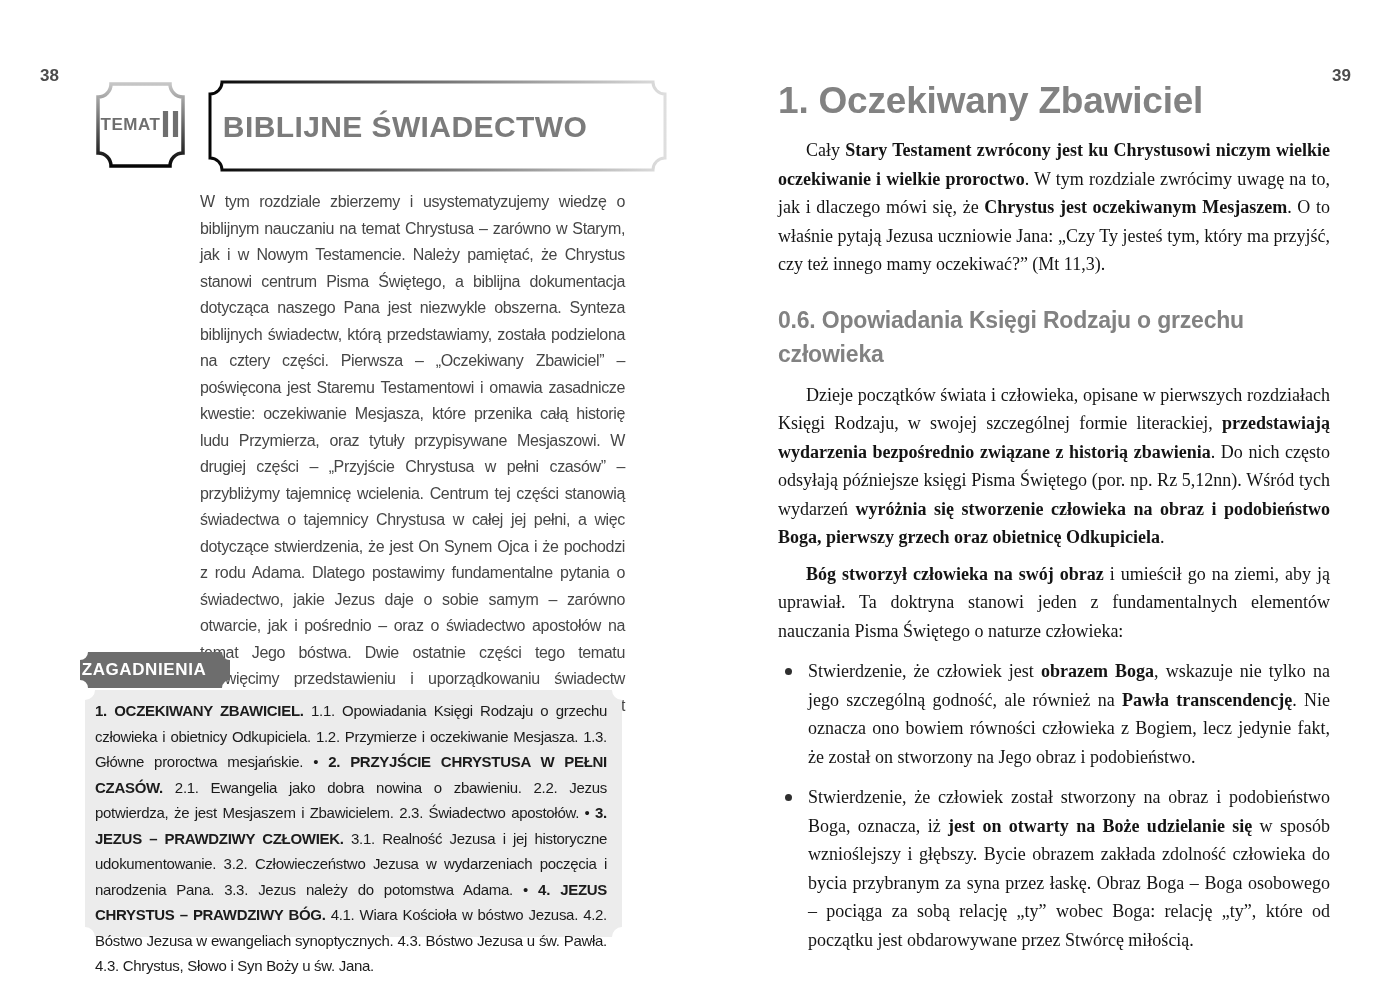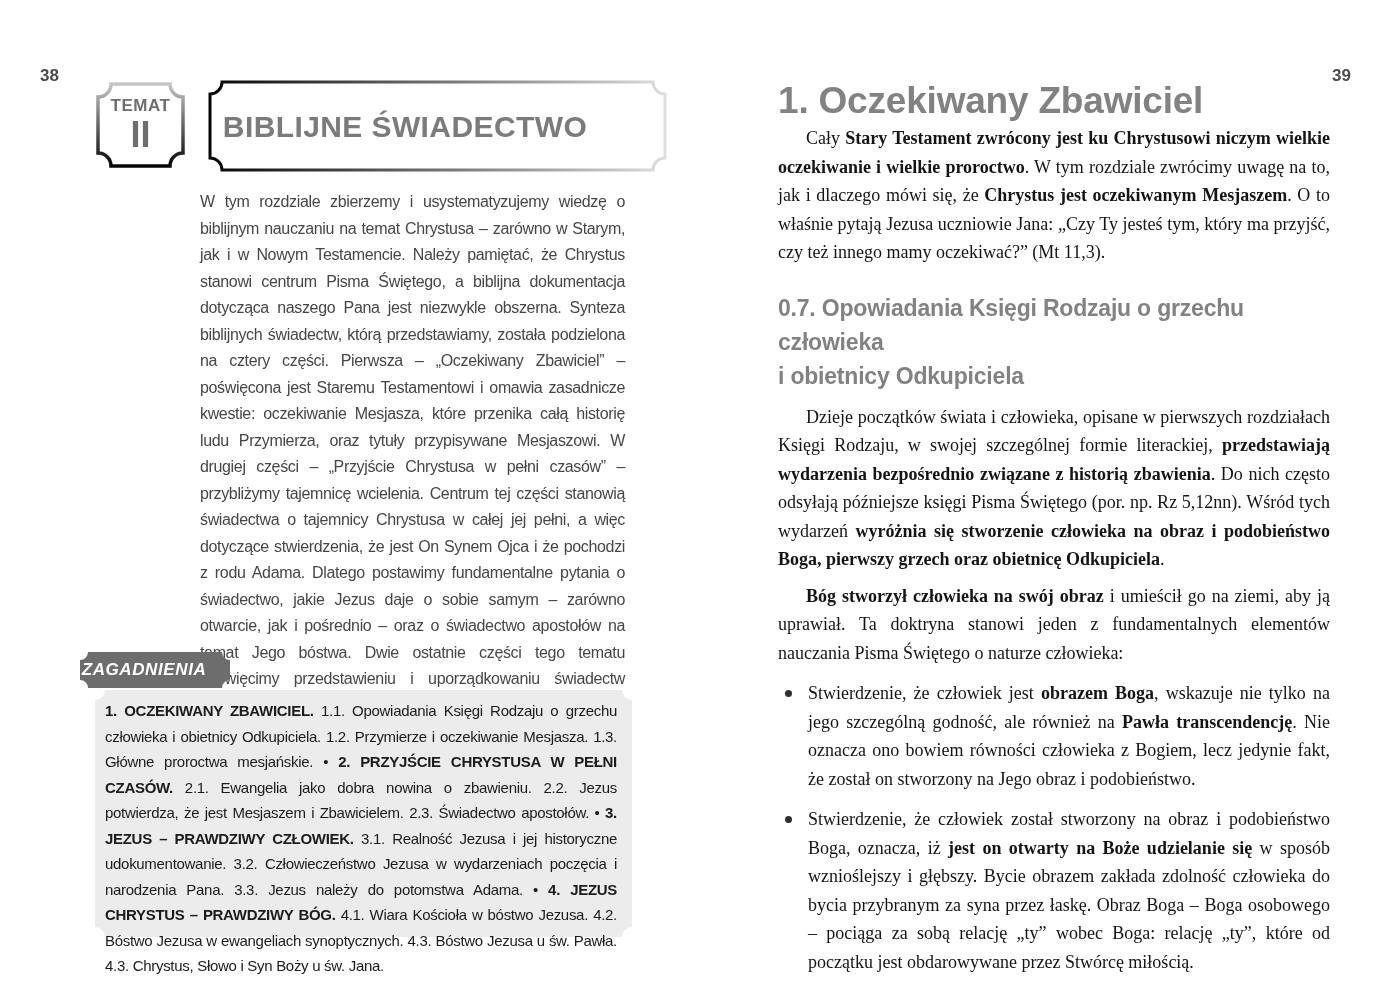--- a/index.html
+++ b/index.html
@@ -15,21 +15,21 @@
   
   .pageno{font-size:17px;font-weight:bold;color:#4c4c4c;}
   #pn-left{left:40px;top:66px;}
   #pn-right{left:1332px;top:66px;}
 
   
   #topic-badge{left:94px;top:80px;width:93px;height:90px;}
   #topic-badge svg{position:absolute;left:0;top:0;}
   #topic-badge .badge-text{
     position:absolute;left:0;top:0;width:93px;height:90px;
-    display:flex;flex-direction:column;align-items:center;justify-content:center;
+    display:flex;flex-direction:row;align-items:center;justify-content:center;
     color:#6e6e6e;text-align:center;
   }
   #topic-badge .t-label{font-size:17px;font-weight:bold;letter-spacing:.5px;line-height:20px;}
   #topic-badge .t-numeral{font-size:36px;font-weight:bold;line-height:38px;}
 
   
   #title-plaque{left:206px;top:78px;width:463px;height:96px;}
   #title-plaque svg{position:absolute;left:0;top:0;}
   #title-plaque .title-text{
     position:absolute;left:4px;top:4px;width:390px;height:88px;
@@ -44,45 +44,45 @@
     font-size:16px;line-height:26.5px;letter-spacing:-0.35px;
     color:#464646;text-align:justify;
   }
 
   
   #zag-badge{left:76px;top:648px;width:158px;height:44px;}
   #zag-badge svg{position:absolute;left:0;top:0;}
   #zag-badge .zag-text{
     position:absolute;left:4px;top:4px;width:128px;height:36px;
     display:flex;align-items:center;justify-content:center;
-    color:#ffffff;font-weight:bold;font-size:17px;letter-spacing:.6px;font-style:italic;
+    color:#ffffff;font-weight:bold;font-size:17px;letter-spacing:.6px;
   }
 
   
-  #zag-box{left:91px;top:686px;width:545px;height:255px;}
+  #zag-box{left:81px;top:686px;width:545px;height:255px;}
   #zag-box svg{position:absolute;left:0;top:0;}
   #zag-box .box-text{
     position:absolute;left:14px;top:12px;width:512px;
     font-size:15px;line-height:25.5px;letter-spacing:-0.3px;
     color:#1b1b1b;text-align:justify;
   }
 
   
   #chapter-header{
     left:778px;top:80px;width:552px;
     font-size:37px;font-weight:bold;color:var(--heading_gray,#868686);
     letter-spacing:-0.2px;
   }
   #right-col{
     left:778px;top:124px;width:552px;
     font-family:"Liberation Serif","DejaVu Serif",serif;
     font-size:18px;line-height:28.5px;color:#141414;text-align:justify;
   }
   #right-col p{margin:8px 0 0 0;text-indent:28px;}
-  #right-col p:first-child{margin-top:0;}
+  #right-col p:first-child{margin-top:12px;}
   #section-heading{
     font-family:"Liberation Sans","DejaVu Sans",sans-serif;
     font-size:23px;line-height:34px;font-weight:bold;
     color:var(--heading_gray,#7e7e7e);letter-spacing:-0.2px;
     margin:24px 0 10px 0;text-align:left;text-indent:0;
   }
   #section-heading span{display:block;}
   #bullet-list{list-style:none;margin:12px 0 0 0;padding:0;}
   #bullet-list li{
     position:relative;padding-left:30px;margin-top:12px;text-indent:0;
@@ -144,22 +144,21 @@
   <div class="box-text"><span class="seg-b">1. OCZEKIWANY ZBAWICIEL.</span><span> 1.1. Opowiadania Księgi Rodzaju o grzechu człowieka i obietnicy Odkupiciela. 1.2. Przymierze i oczekiwanie Mesjasza. 1.3. Główne proroctwa mesjańskie. • </span><span class="seg-b">2. PRZYJŚCIE CHRYSTUSA W PEŁNI CZASÓW.</span><span> 2.1. Ewangelia jako dobra nowina o zbawieniu. 2.2. Jezus potwierdza, że jest Mesjaszem i Zbawicielem. 2.3. Świadectwo apostołów. • </span><span class="seg-b">3. JEZUS – PRAWDZIWY CZŁOWIEK.</span><span> 3.1. Realność Jezusa i jej historyczne udokumentowanie. 3.2. Człowieczeństwo Jezusa w wydarzeniach poczęcia i narodzenia Pana. 3.3. Jezus należy do potomstwa Adama. • </span><span class="seg-b">4. JEZUS CHRYSTUS – PRAWDZIWY BÓG.</span><span> 4.1. Wiara Kościoła w bóstwo Jezusa. 4.2. Bóstwo Jezusa w ewangeliach synoptycznych. 4.3. Bóstwo Jezusa u św. Pawła. 4.3. Chrystus, Słowo i Syn Boży u św. Jana.</span></div>
 </div>
 
 <div class="abs pageno" id="pn-right">39</div>
 
 <div class="abs" id="chapter-header">1. Oczekiwany Zbawiciel</div>
 
 <div class="abs" id="right-col">
   <p><span>Cały </span><span class="seg-b">Stary Testament zwrócony jest ku Chrystusowi niczym wielkie oczekiwanie i wielkie proroctwo</span><span>. W tym rozdziale zwrócimy uwagę na to, jak i dlaczego mówi się, że </span><span class="seg-b">Chrystus jest oczekiwanym Mesjaszem</span><span>. O to właśnie pytają Jezusa uczniowie Jana: „Czy Ty jesteś tym, który ma przyjść, czy też innego mamy oczekiwać?” (Mt 11,3).</span></p>
   <h2 id="section-heading">
-    <span>0.7. Opowiadania Księgi Rodzaju o grzechu człowieka</span>
-    <span>i obietnicy Odkupiciela</span>
+    <span>0.6. Opowiadania Księgi Rodzaju o grzechu człowieka</span>
   </h2>
   <p><span>Dzieje początków świata i człowieka, opisane w pierwszych rozdziałach Księgi Rodzaju, w swojej szczególnej formie literackiej, </span><span class="seg-b">przedstawiają wydarzenia bezpośrednio związane z historią zbawienia</span><span>. Do nich często odsyłają późniejsze księgi Pisma Świętego (por. np. Rz 5,12nn). Wśród tych wydarzeń </span><span class="seg-b">wyróżnia się stworzenie człowieka na obraz i podobieństwo Boga, pierwszy grzech oraz obietnicę Odkupiciela</span><span>.</span></p>
   <p><span class="seg-b">Bóg stworzył człowieka na swój obraz</span><span> i umieścił go na ziemi, aby ją uprawiał. Ta doktryna stanowi jeden z fundamentalnych elementów nauczania Pisma Świętego o naturze człowieka:</span></p>
   <ul id="bullet-list">
     <li><span>Stwierdzenie, że człowiek jest </span><span class="seg-b">obrazem Boga</span><span>, wskazuje nie tylko na jego szczególną godność, ale również na </span><span class="seg-b">Pawła transcendencję</span><span>. Nie oznacza ono bowiem równości człowieka z Bogiem, lecz jedynie fakt, że został on stworzony na Jego obraz i podobieństwo.</span></li>
     <li><span>Stwierdzenie, że człowiek został stworzony na obraz i podobieństwo Boga, oznacza, iż </span><span class="seg-b">jest on otwarty na Boże udzielanie się</span><span> w sposób wznioślejszy i głębszy. Bycie obrazem zakłada zdolność człowieka do bycia przybranym za syna przez łaskę. Obraz Boga – Boga osobowego – pociąga za sobą relację „ty” wobec Boga: relację „ty”, które od początku jest obdarowywane przez Stwórcę miłością.</span></li>
   </ul>
 </div>
 
 </body></html>

